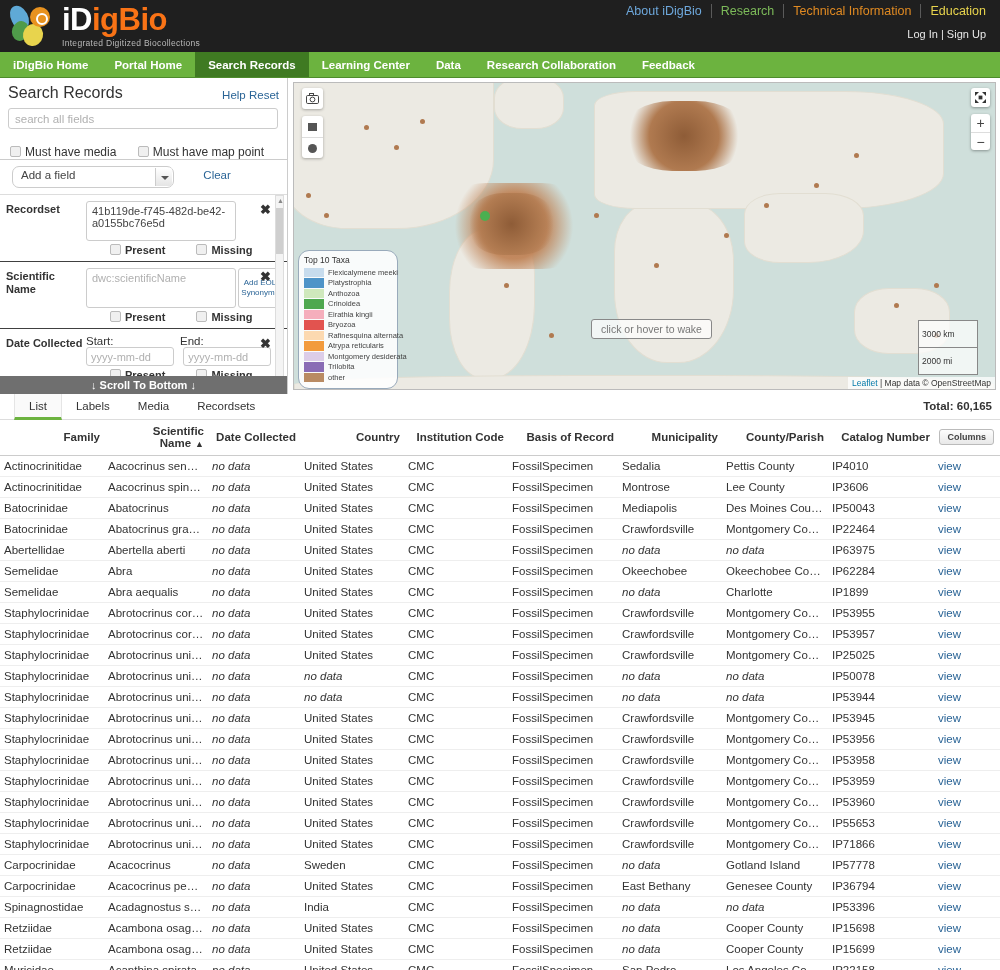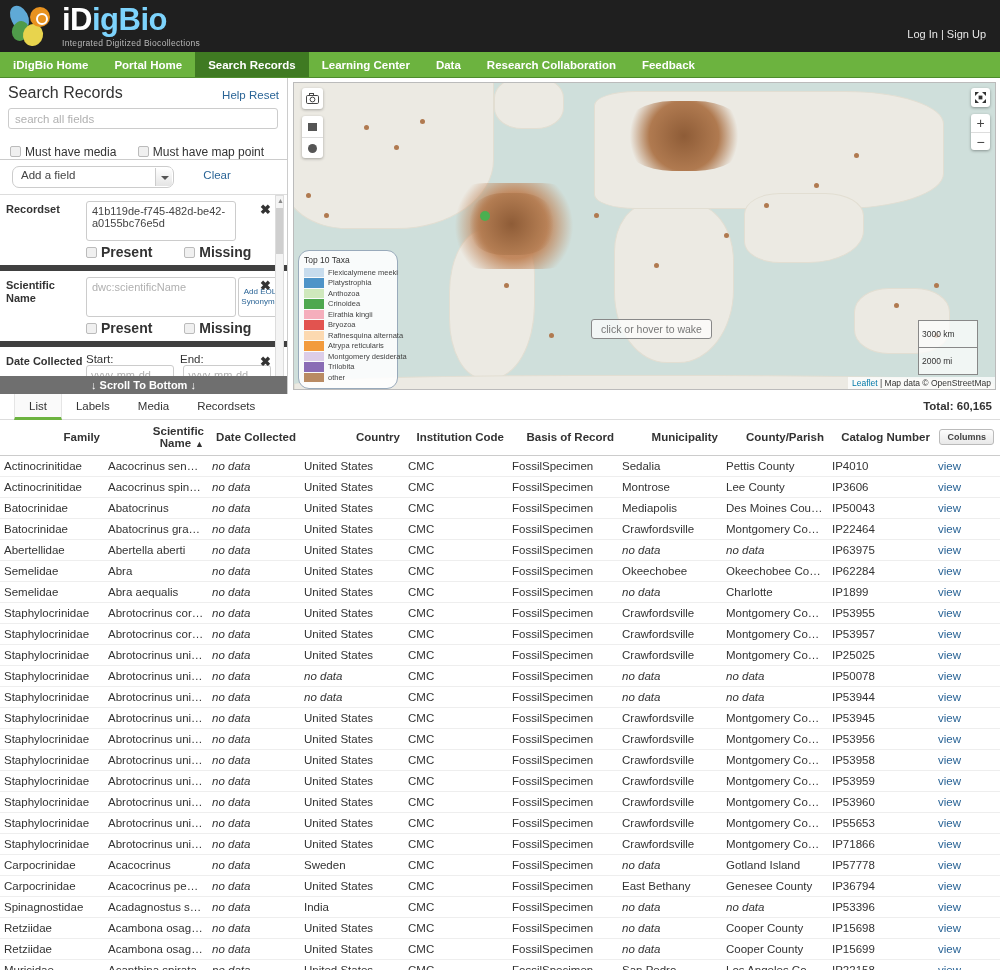--- a/index.html
+++ b/index.html
@@ -17,21 +17,21 @@
   .logo-mark { width:46px; height:44px; position:relative; }
   .leaf { position:absolute; border-radius:50% 50% 50% 10%; }
   .leaf1 { width:17px; height:25px; left:1px; top:1px; background:#5fa9d6; transform:rotate(-28deg); }
   .leaf2 { width:17px; height:20px; left:2px; top:17px; background:#4f9b4a; transform:rotate(18deg); border-radius:50%; }
   .leaf3 { width:20px; height:22px; left:13px; top:20px; background:#e8d44d; border-radius:50%; transform:rotate(12deg); }
   .leaf4 { width:20px; height:20px; left:20px; top:3px; background:#e8921f; border-radius:50%; }
   .leaf4:after{ content:""; position:absolute; left:6px; top:6px; width:8px;height:8px;border-radius:50%;border:2px solid #fff;}
   .logo-text { margin-left:6px; }
   .logo-title { font-size:31px; letter-spacing:-0.5px; font-weight:bold; line-height:1; }
   .logo-title .w { color:#fff; }
-  .logo-title .g { color:#7dd3fc; }
+  .logo-title .g { color:#f97316; }
   .logo-sub { font-size:8.5px; color:#b9b9b9; letter-spacing:0.3px; margin-top:3px; }
 
   .top-nav { position:absolute; right:12px; top:4px; font-size:12.5px; }
   .top-nav a { text-decoration:none; padding:0 9px; border-right:1px solid #5a5a5a; }
   .top-nav a:last-child { border-right:none; padding-right:2px; }
   .acct { position:absolute; right:14px; top:28px; color:#e8e8e8; font-size:11px; }
   .acct a { color:#e8e8e8; text-decoration:none; }
 
   
   .greennav { height:26px; background:#6cb33f; display:flex; align-items:stretch;
@@ -68,33 +68,33 @@
             position:relative; display:inline-block; }
   .caret-box { position:absolute; right:1px; top:1px; width:17px; height:18px;
                background:linear-gradient(#fff,#e4e4e4); border-left:1px solid #ccc;
                border-radius:0 2px 2px 0; }
   .caret-box:after { content:""; position:absolute; left:5px; top:8px;
                      border-left:4px solid transparent; border-right:4px solid transparent;
                      border-top:4px solid #555; }
   .clear-link { color:#2a6496; font-size:11.5px; margin-left:26px; text-decoration:none; }
 
   .filters-area { position:relative; border-top:1px solid #ddd; }
-  .frow { display:flex; border-bottom:6px solid #404040; padding:6px 4px 5px 6px;
+  .frow { display:flex; border-bottom:1px solid #404040; padding:6px 4px 5px 6px;
           position:relative; background:#fff; }
   .frow .flabel { width:80px; font-size:11px; font-weight:bold; color:#333; line-height:13px; padding-top:2px;}
   .frow .fbody { flex:1; }
   .ta { width:150px; height:40px; border:1px solid #ccc; border-radius:3px; resize:none;
         font-size:11px; color:#444; padding:3px 5px; font-family:inherit; background:#fff;
         vertical-align:top; }
   .ta::placeholder { color:#b0b0b0; }
   .eolbtn { display:inline-block; width:44px; height:40px; border:1px solid #ccc;
             border-radius:3px; background:#fff; font-size:8px; color:#2a6496;
             text-align:center; line-height:10px; padding-top:9px; vertical-align:top;
             margin-left:2px; cursor:pointer; }
-  .pm { margin-top:3px; font-size:14px; }
+  .pm { margin-top:3px; font-size:11px;margin-left:24px; }
   .pm label { margin-right:28px; cursor:pointer; }
   .xclose { position:absolute; right:16px; top:7px; color:#333; font-size:13px;
             font-weight:bold; cursor:pointer; }
   .dlabels { font-size:11.5px; color:#333; }
   .dlabels span { display:inline-block; width:94px; }
   .dinput { width:88px; height:19px; border:1px solid #ccc; border-radius:3px;
             font-size:11px; color:#777; padding:0 4px; font-family:inherit; margin-right:6px; }
   .dinput::placeholder { color:#b0b0b0; }
 
   .fscroll { position:absolute; right:3px; top:0; width:9px; bottom:0; background:#f4f4f4;
@@ -178,20 +178,23 @@
     <div class="logo-mark">
       <div class="leaf leaf1"></div>
         <div class="leaf leaf2"></div>
       <div class="leaf leaf3"></div>
         <div class="leaf leaf4"></div>
     </div>
     <div class="logo-text">
       <div class="logo-title"><span class="w">iD</span><span class="g">igBio</span></div>
       <div class="logo-sub">Integrated Digitized Biocollections</div>
     </div>
+  </div>
+  <div class="top-nav">
+    <a href="#" style="color:#6ea8dc">About iDigBio</a><a href="#" style="color:#7dbb5a">Research</a><a href="#" style="color:#e08a22">Technical Information</a><a href="#" style="color:#e8d44d">Education</a>
   </div>
   <div class="acct"><a href="#">Log In</a><span> | </span><a href="#">Sign Up</a></div>
 </div>
 
 <div class="greennav">
   <div class="item">iDigBio Home</div>
   <div class="item">Portal Home</div>
   <div class="item active">Search Records</div>
   <div class="item">Learning Center</div>
   <div class="item">Data</div>

